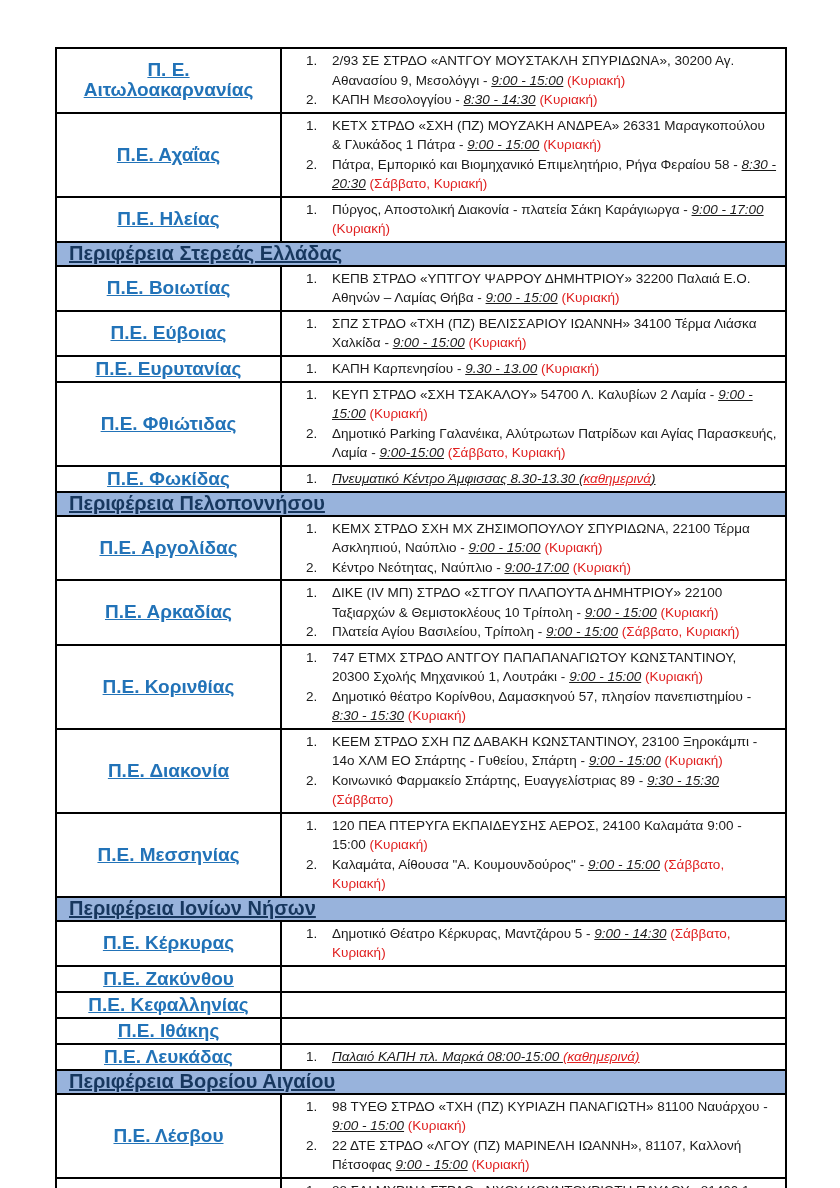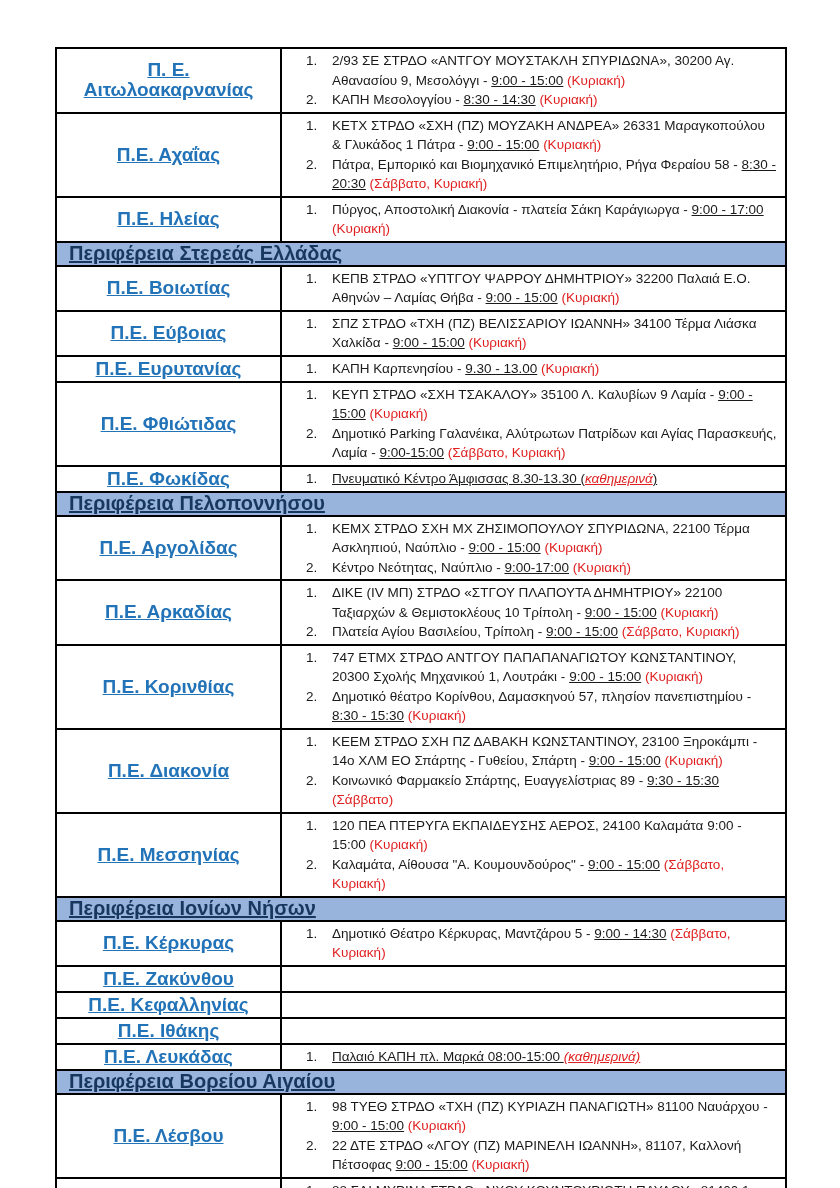--- a/index.html
+++ b/index.html
@@ -44,21 +44,21 @@
     font-size:13.5px;
     line-height:19.5px;
   }
   .item .num{
     flex:0 0 26px;
     padding-left:20px;
     box-sizing:content-box;
     white-space:nowrap;
   }
   .item .txt{flex:1 1 auto;}
-  .u{text-decoration:underline;}
+  .u{text-decoration:underline;font-style:italic;}
   .r{color:var(--red,#e02020);}
   .ru{color:var(--red,#e02020);text-decoration:underline;font-style:italic;}
   tr.section-row td{
     background:var(--section-bg,#98b3dc);
     padding:1px 6px;
     height:20px;
   }
   .section-label{
     color:var(--section-text,#17375e);
     font-weight:bold;
@@ -138,21 +138,21 @@
               <span class="num">1.</span>
               <span class="txt"><span>ΚΑΠΗ Καρπενησίου - </span><span class="u">9.30 - 13.00</span><span> </span><span class="r">(Κυριακή)</span></span>
             </div>
           </td>
         </tr>
         <tr>
           <td class="unit-cell"><span class="unit-link">Π.Ε. Φθιώτιδας</span></td>
           <td class="items-cell">
             <div class="item">
               <span class="num">1.</span>
-              <span class="txt"><span>ΚΕΥΠ ΣΤΡΔΟ «ΣΧΗ ΤΣΑΚΑΛΟΥ» 35100 Λ. Καλυβίων 9 Λαμία - </span><span class="u">9:00 - 15:00</span><span> </span><span class="r">(Κυριακή)</span></span>
+              <span class="txt"><span>ΚΕΥΠ ΣΤΡΔΟ «ΣΧΗ ΤΣΑΚΑΛΟΥ» 54700 Λ. Καλυβίων 2 Λαμία - </span><span class="u">9:00 - 15:00</span><span> </span><span class="r">(Κυριακή)</span></span>
             </div>
             <div class="item">
               <span class="num">2.</span>
               <span class="txt"><span>Δημοτικό Parking Γαλανέικα, Αλύτρωτων Πατρίδων και Αγίας Παρασκευής, Λαμία - </span><span class="u">9:00-15:00</span><span> </span><span class="r">(Σάββατο, Κυριακή)</span></span>
             </div>
           </td>
         </tr>
         <tr>
           <td class="unit-cell"><span class="unit-link">Π.Ε. Φωκίδας</span></td>
           <td class="items-cell">

